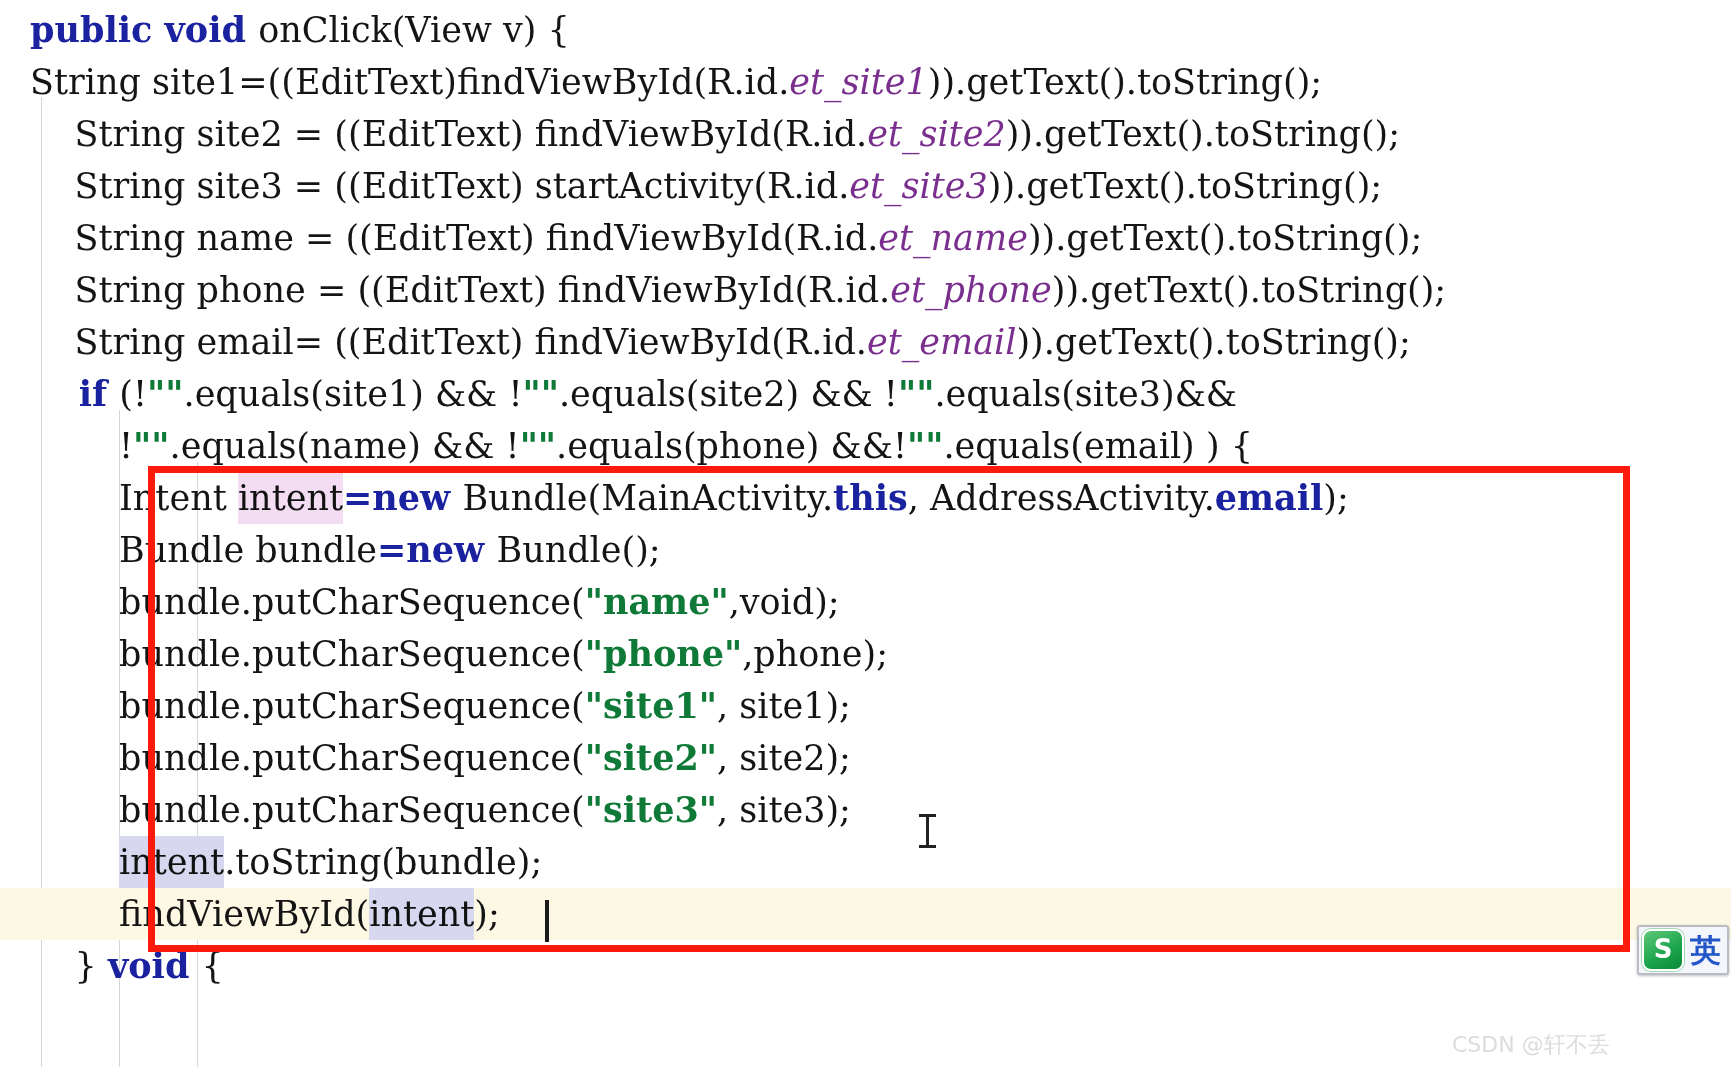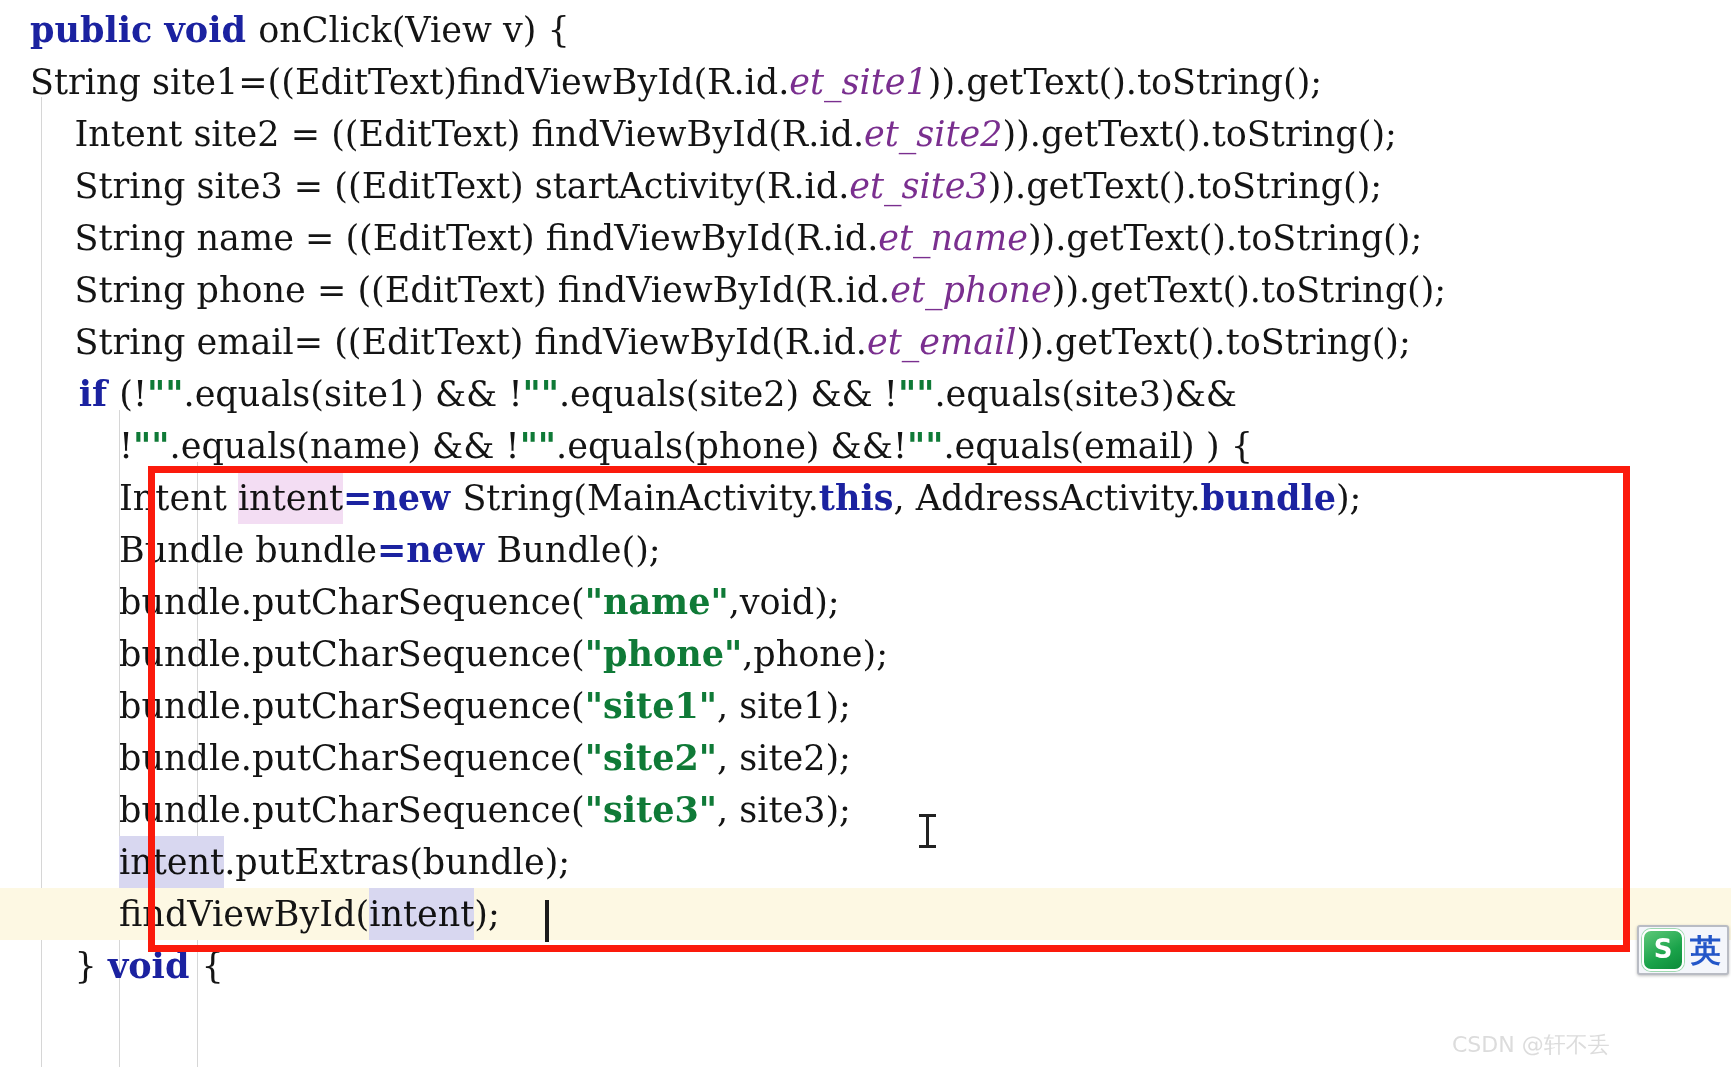--- a/index.html
+++ b/index.html
@@ -138,35 +138,35 @@
 
 <div id="screen">
 
   <div class="guide" style="left:41px; top:97px; height:970px;"></div>
   <div class="guide" style="left:119px; top:410px; height:657px;"></div>
   <div class="guide" style="left:197px; top:462px; height:605px;"></div>
 
   <div id="code">
       <div class="line" style="top: -4px; padding-left: 30px;"><span class="txt kw">public void </span><span class="txt plain">onClick(View v) {</span></div>
       <div class="line" style="top: 48px; padding-left: 30px;"><span class="txt plain">String site1=((EditText)findViewById(R.id.</span><span class="txt field">et_site1</span><span class="txt plain">)).getText().toString();</span></div>
-      <div class="line" style="top: 100px; padding-left: 30px;"><span class="txt plain">    Intent site2 = ((EditText) findViewById(R.id.</span><span class="txt field">et_site2</span><span class="txt plain">)).getText().toString();</span></div>
+      <div class="line" style="top: 100px; padding-left: 30px;"><span class="txt plain">    String site2 = ((EditText) findViewById(R.id.</span><span class="txt field">et_site2</span><span class="txt plain">)).getText().toString();</span></div>
       <div class="line" style="top: 152px; padding-left: 30px;"><span class="txt plain">    String site3 = ((EditText) startActivity(R.id.</span><span class="txt field">et_site3</span><span class="txt plain">)).getText().toString();</span></div>
       <div class="line" style="top: 204px; padding-left: 30px;"><span class="txt plain">    String name = ((EditText) findViewById(R.id.</span><span class="txt field">et_name</span><span class="txt plain">)).getText().toString();</span></div>
       <div class="line" style="top: 256px; padding-left: 30px;"><span class="txt plain">    String phone = ((EditText) findViewById(R.id.</span><span class="txt field">et_phone</span><span class="txt plain">)).getText().toString();</span></div>
       <div class="line" style="top: 308px; padding-left: 30px;"><span class="txt plain">    String email= ((EditText) findViewById(R.id.</span><span class="txt field">et_email</span><span class="txt plain">)).getText().toString();</span></div>
       <div class="line" style="top: 360px; padding-left: 30px;"><span class="txt kw">    if </span><span class="txt plain">(!</span><span class="txt str">""</span><span class="txt plain">.equals(site1) &amp;&amp; !</span><span class="txt str">""</span><span class="txt plain">.equals(site2) &amp;&amp; !</span><span class="txt str">""</span><span class="txt plain">.equals(site3)&amp;&amp;</span></div>
       <div class="line" style="top: 412px; padding-left: 30px;"><span class="txt plain">        !</span><span class="txt str">""</span><span class="txt plain">.equals(name) &amp;&amp; !</span><span class="txt str">""</span><span class="txt plain">.equals(phone) &amp;&amp;!</span><span class="txt str">""</span><span class="txt plain">.equals(email) ) {</span></div>
-      <div class="line" style="top: 464px; padding-left: 30px;"><span class="txt plain">        Intent </span><span class="txt hl">intent</span><span class="txt kw">=new </span><span class="txt plain">String(MainActivity.</span><span class="txt kw">this</span><span class="txt plain">, AddressActivity.</span><span class="txt kw">bundle</span><span class="txt plain">);</span></div>
+      <div class="line" style="top: 464px; padding-left: 30px;"><span class="txt plain">        Intent </span><span class="txt hl">intent</span><span class="txt kw">=new </span><span class="txt plain">Bundle(MainActivity.</span><span class="txt kw">this</span><span class="txt plain">, AddressActivity.</span><span class="txt kw">email</span><span class="txt plain">);</span></div>
       <div class="line" style="top: 516px; padding-left: 30px;"><span class="txt plain">        Bundle bundle</span><span class="txt kw">=new </span><span class="txt plain">Bundle();</span></div>
       <div class="line" style="top: 568px; padding-left: 30px;"><span class="txt plain">        bundle.putCharSequence(</span><span class="txt str">"name"</span><span class="txt plain">,void);</span></div>
       <div class="line" style="top: 620px; padding-left: 30px;"><span class="txt plain">        bundle.putCharSequence(</span><span class="txt str">"phone"</span><span class="txt plain">,phone);</span></div>
       <div class="line" style="top: 672px; padding-left: 30px;"><span class="txt plain">        bundle.putCharSequence(</span><span class="txt str">"site1"</span><span class="txt plain">, site1);</span></div>
       <div class="line" style="top: 724px; padding-left: 30px;"><span class="txt plain">        bundle.putCharSequence(</span><span class="txt str">"site2"</span><span class="txt plain">, site2);</span></div>
       <div class="line" style="top: 776px; padding-left: 30px;"><span class="txt plain">        bundle.putCharSequence(</span><span class="txt str">"site3"</span><span class="txt plain">, site3);</span></div>
-      <div class="line" style="top: 828px; padding-left: 30px;"><span class="txt plain">        </span><span class="txt hl2">intent</span><span class="txt plain">.putExtras(bundle);</span></div>
+      <div class="line" style="top: 828px; padding-left: 30px;"><span class="txt plain">        </span><span class="txt hl2">intent</span><span class="txt plain">.toString(bundle);</span></div>
       <div class="line current" style="top: 880px; padding-left: 30px;"><span class="txt plain">        findViewById(</span><span class="txt hl2">intent</span><span class="txt plain">);</span></div>
       <div class="line" style="top: 932px; padding-left: 30px; height: 52px;"><span class="txt plain">    } </span><span class="txt kw">void </span><span class="txt plain">{</span></div>
     </div>
 
   <div id="redbox" style="left:148px; top:466px; width:1482px; height:486px;"></div>
 
   <div id="caret" style="left:545px; top:900px; height:42px;"></div>
 
   <div id="mouse" style="left:918px; top:812px;">
     <div class="topbar"></div>

